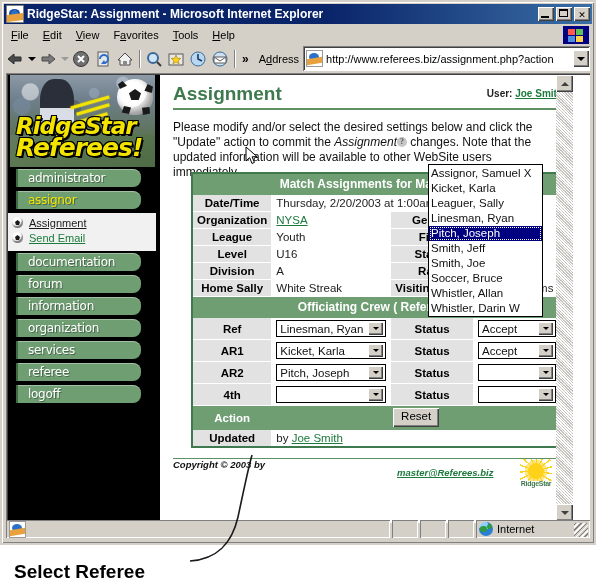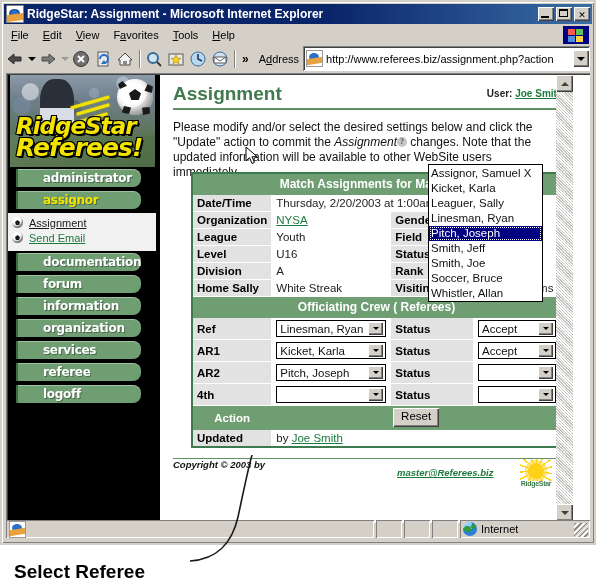--- a/index.html
+++ b/index.html
@@ -174,23 +174,23 @@
   .navlist{position:absolute;left:0;top:94px;width:152px;}
   .navrow{position:relative;height:20px;margin-bottom:2px;}
   .navbtn{
     position:absolute;left:10px;top:0;width:123px;height:18px;
     background:#6f9e73;
     border-radius:0 8px 8px 0;
     box-shadow:inset 0 1px 0 rgba(255,255,255,.35), -2px 0 0 #3f6b45;
     display:flex;align-items:center;
   }
   .navbtn span{
-    color:#ffffff;font-weight:bold;font-size:12px;
+    color:#ffffff;font-weight:normal;font-size:12px;
     font-family:"DejaVu Sans", sans-serif;
-    padding-left:25px;letter-spacing:-0.3px;
+    padding-left:10px;letter-spacing:-0.3px;
     text-shadow:1px 1px 0 rgba(0,0,0,.35);
   }
   .navbtn.active span{color:#f3e400;}
   .subpanel{
     position:absolute;left:0;width:148px;background:#f1f1f1;
     padding:2px 0 2px 0;
   }
   .subrow{display:flex;align-items:center;height:15px;padding-left:4px;}
   .miniball{
     width:11px;height:11px;border-radius:50%;flex:0 0 auto;margin-right:6px;
@@ -231,21 +231,21 @@
     border-collapse:collapse;font-size:11.5px;
     background:#ffffff;
     border:2px solid #3f7a4e;
   }
   table.matchtbl td{border:1px solid #ffffff;padding:2px 4px;}
   .sec-head{
     background:#6f9e73;color:#ffffff;font-weight:bold;text-align:center;
     font-size:12px;letter-spacing:0px;padding:3px 0 !important;
     border:1px solid #6f9e73 !important;
   }
-  .lbl{background:#e2e2e2;font-weight:bold;text-align:left;white-space:nowrap;color:#000;}
+  .lbl{background:#e2e2e2;font-weight:bold;text-align:center;white-space:nowrap;color:#000;}
   .val{background:#ffffff;color:#222;}
   .val a{color:#1d7a3d;text-decoration:underline;}
   .act{background:#6f9e73;color:#ffffff;font-weight:bold;text-align:center;border:1px solid #6f9e73 !important;}
   .actcell{background:#6f9e73;border:1px solid #6f9e73 !important;text-align:center;}
 
   
   .sel{
     display:inline-flex;align-items:center;height:17px;background:#ffffff;
     border:1px solid #000000;box-sizing:border-box;position:relative;
   }
@@ -334,21 +334,21 @@
 
   
   .statusbar{position:absolute;left:4px;bottom:4px;width:584px;height:20px;display:flex;align-items:center;gap:2px;}
   .sb-pane{
     height:18px;background:#d4d0c8;
     box-shadow:inset 1px 1px 0 #808080, inset -1px -1px 0 #ffffff;
     display:flex;align-items:center;padding:0 3px;box-sizing:border-box;font-size:11px;
   }
   .sb-main{flex:1 1 auto;}
   .sb-s{width:26px;}
-  .sb-zone{width:130px;gap:4px;}
+  .sb-zone{width:114px;gap:4px;}
   .globe{
     width:14px;height:14px;border-radius:50%;flex:0 0 auto;
     background:radial-gradient(circle at 35% 30%, #8fd0ff 0 35%, #2a7fd4 36% 100%);
     position:relative;overflow:hidden;
   }
   .globe:before{content:"";position:absolute;left:1px;top:4px;width:7px;height:6px;background:#2f9b3f;border-radius:45%;}
   .globe:after{content:"";position:absolute;right:1px;top:2px;width:5px;height:5px;background:#2f9b3f;border-radius:50%;}
   .grip{
     position:absolute;right:2px;bottom:2px;width:14px;height:14px;
     background:
@@ -725,20 +725,21 @@
       <div class="dropdown-open">
         <div class="dd-item">Assignor, Samuel X</div>
         <div class="dd-item">Kicket, Karla</div>
         <div class="dd-item">Leaguer, Sally</div>
         <div class="dd-item">Linesman, Ryan</div>
         <div class="dd-item sel-item">Pitch, Joseph</div>
         <div class="dd-item">Smith, Jeff</div>
         <div class="dd-item">Smith, Joe</div>
         <div class="dd-item">Soccer, Bruce</div>
         <div class="dd-item">Whistler, Allan</div>
+        <div class="dd-item">Whistler, Darin W</div>
       </div>
 
       <svg class="cursor-arrow" viewBox="0 0 14 20">
         <path d="M1 1 L1 15 L4.6 11.6 L7 17.5 L9.4 16.4 L7.1 10.8 L12 10.6 Z" fill="#ffffff" stroke="#000000" stroke-width="1"></path>
       </svg>
 
     </div>
 
     <div class="pagescroll">
       <div class="sb-btn sb-up">

